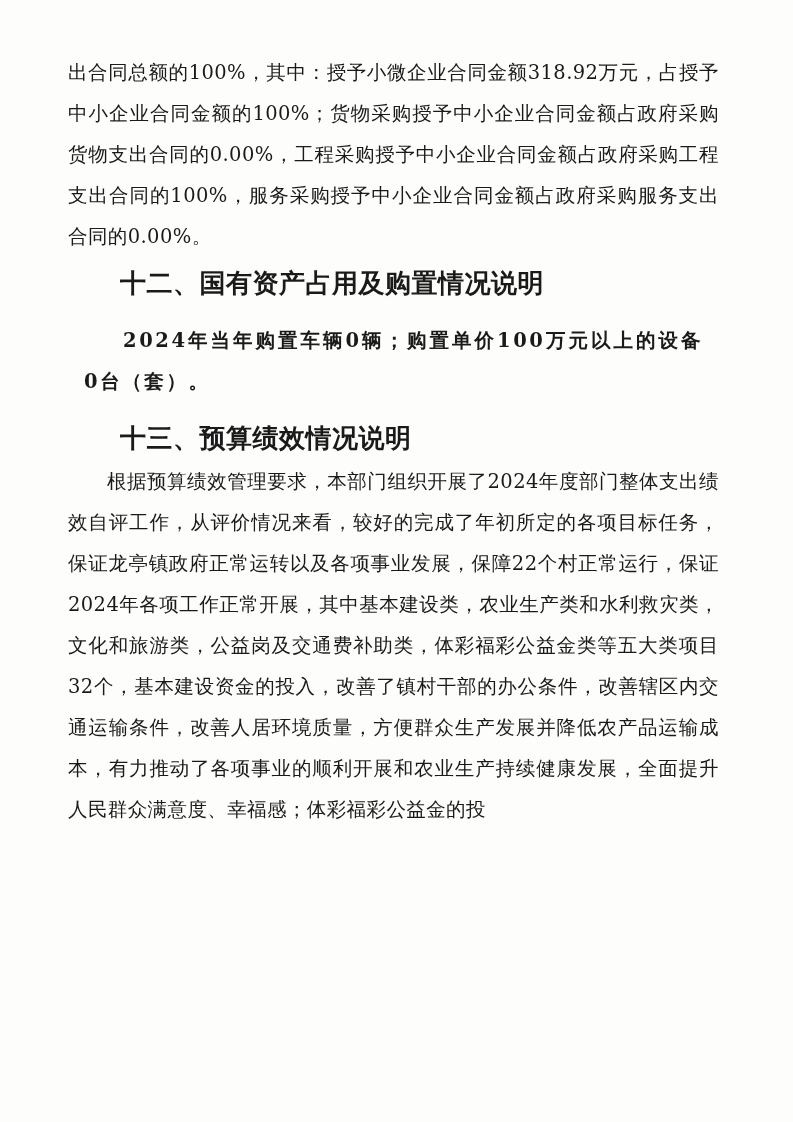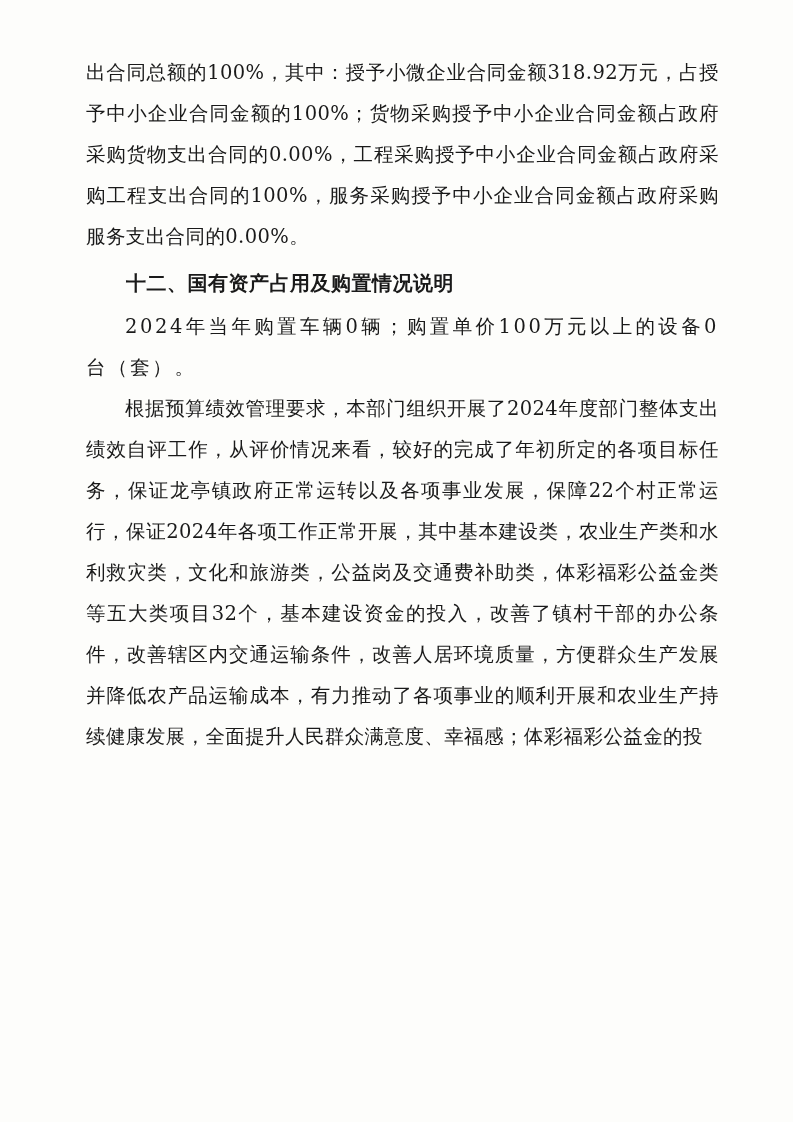--- a/index.html
+++ b/index.html
@@ -9,21 +9,21 @@
   }
   body {
     font-family: "DejaVu Serif", "Liberation Serif", serif;
   }
   .page {
     position: relative;
     width: 793px;
     height: 1122px;
     background: #fdfdfb;
     box-sizing: border-box;
-    padding: 52px 74px 40px 86px;
+    padding: 52px 74px 40px 68px;
     overflow: hidden;
   }
   .doc-body {
     font-size: 19.5px;
     line-height: 41px;
     color: #1a1a1a;
     text-align: justify;
     text-justify: inter-ideograph;
   }
   p.para {
@@ -31,49 +31,51 @@
     text-indent: 2em;
     letter-spacing: 0.4px;
   }
   p.cont {
     margin: 0;
     text-indent: 0;
     letter-spacing: 0.4px;
   }
   h2.heading {
     margin: 6px 0 2px 0;
-    font-size: 20px;
+    font-size: 26px;
     line-height: 41px;
     font-weight: bold;
     text-indent: 2em;
     letter-spacing: 0.5px;
     font-family: "DejaVu Sans", "Liberation Sans", sans-serif;
   }
   p.spaced {
-    margin: 0;
+    margin: 16px;
     text-indent: 2em;
     letter-spacing: 2.6px;
+    font-weight: bold;
   }
   .sub-item {
     margin: 0;
     text-indent: 2em;
     letter-spacing: 0.4px;
   }
 </style>
 </head>
 <body>
 
 <div class="page">
   <div class="doc-body">
 
     <p class="cont">出合同总额的100%，其中：授予小微企业合同金额318.92万元，占授予中小企业合同金额的100%；货物采购授予中小企业合同金额占政府采购货物支出合同的0.00%，工程采购授予中小企业合同金额占政府采购工程支出合同的100%，服务采购授予中小企业合同金额占政府采购服务支出合同的0.00%。</p>
 
     <h2 class="heading">十二、国有资产占用及购置情况说明</h2>
 
 
     <p class="spaced">2024年当年购置车辆0辆；购置单价100万元以上的设备0台（套）。</p>
 
+    <h2 class="heading">十三、预算绩效情况说明</h2>
 
 
     <p class="para">根据预算绩效管理要求，本部门组织开展了2024年度部门整体支出绩效自评工作，从评价情况来看，较好的完成了年初所定的各项目标任务，保证龙亭镇政府正常运转以及各项事业发展，保障22个村正常运行，保证2024年各项工作正常开展，其中基本建设类，农业生产类和水利救灾类，文化和旅游类，公益岗及交通费补助类，体彩福彩公益金类等五大类项目32个，基本建设资金的投入，改善了镇村干部的办公条件，改善辖区内交通运输条件，改善人居环境质量，方便群众生产发展并降低农产品运输成本，有力推动了各项事业的顺利开展和农业生产持续健康发展，全面提升人民群众满意度、幸福感；体彩福彩公益金的投</p>
 
   </div>
 </div>
 
 </body></html>

